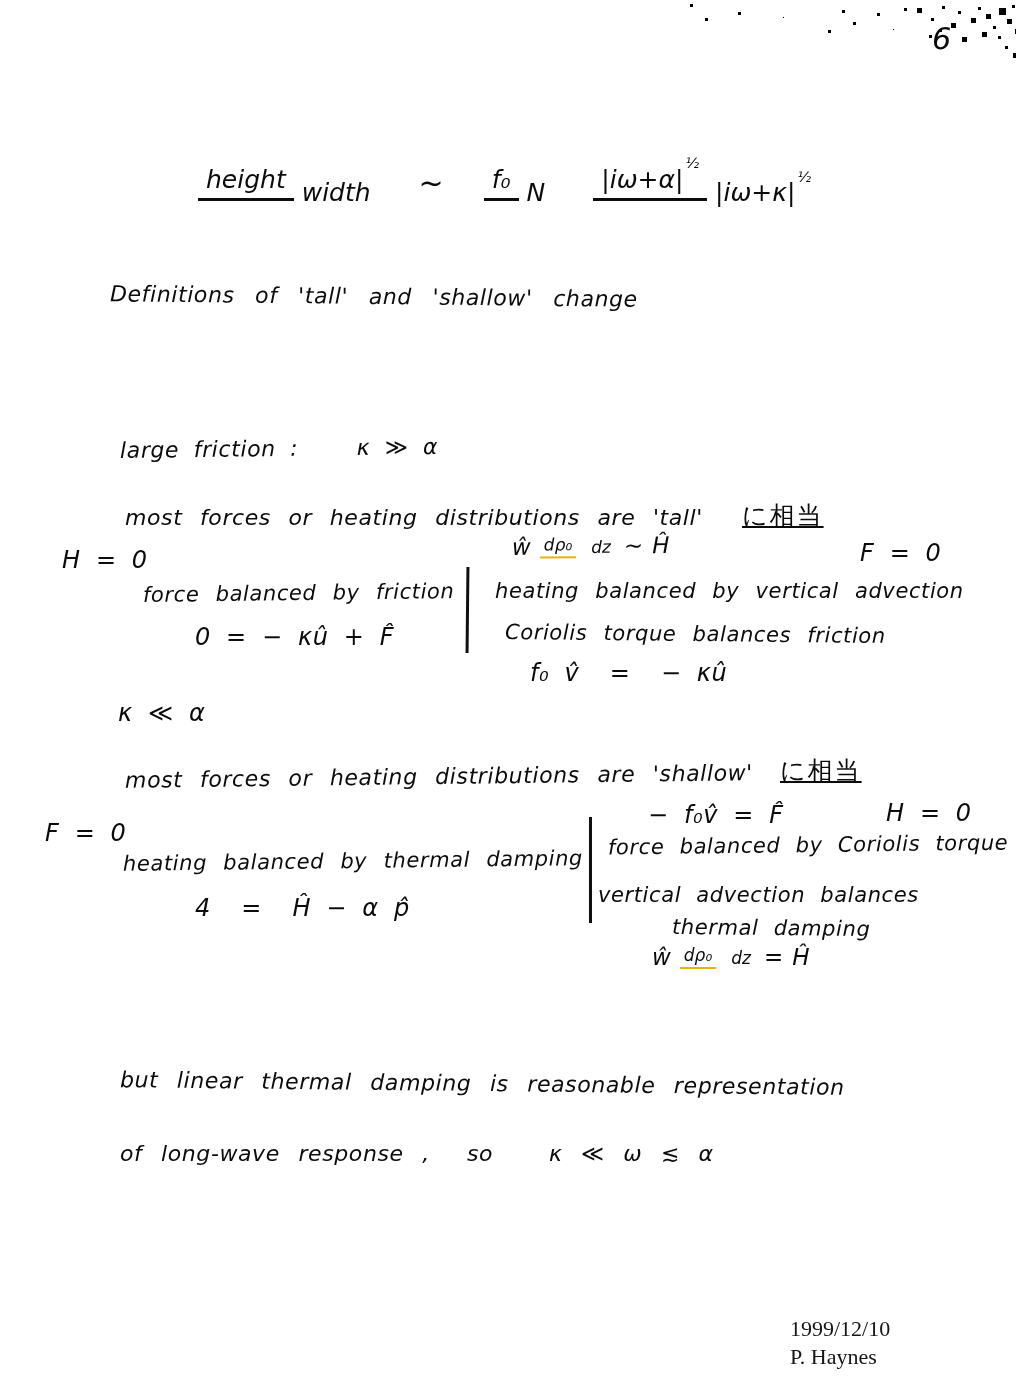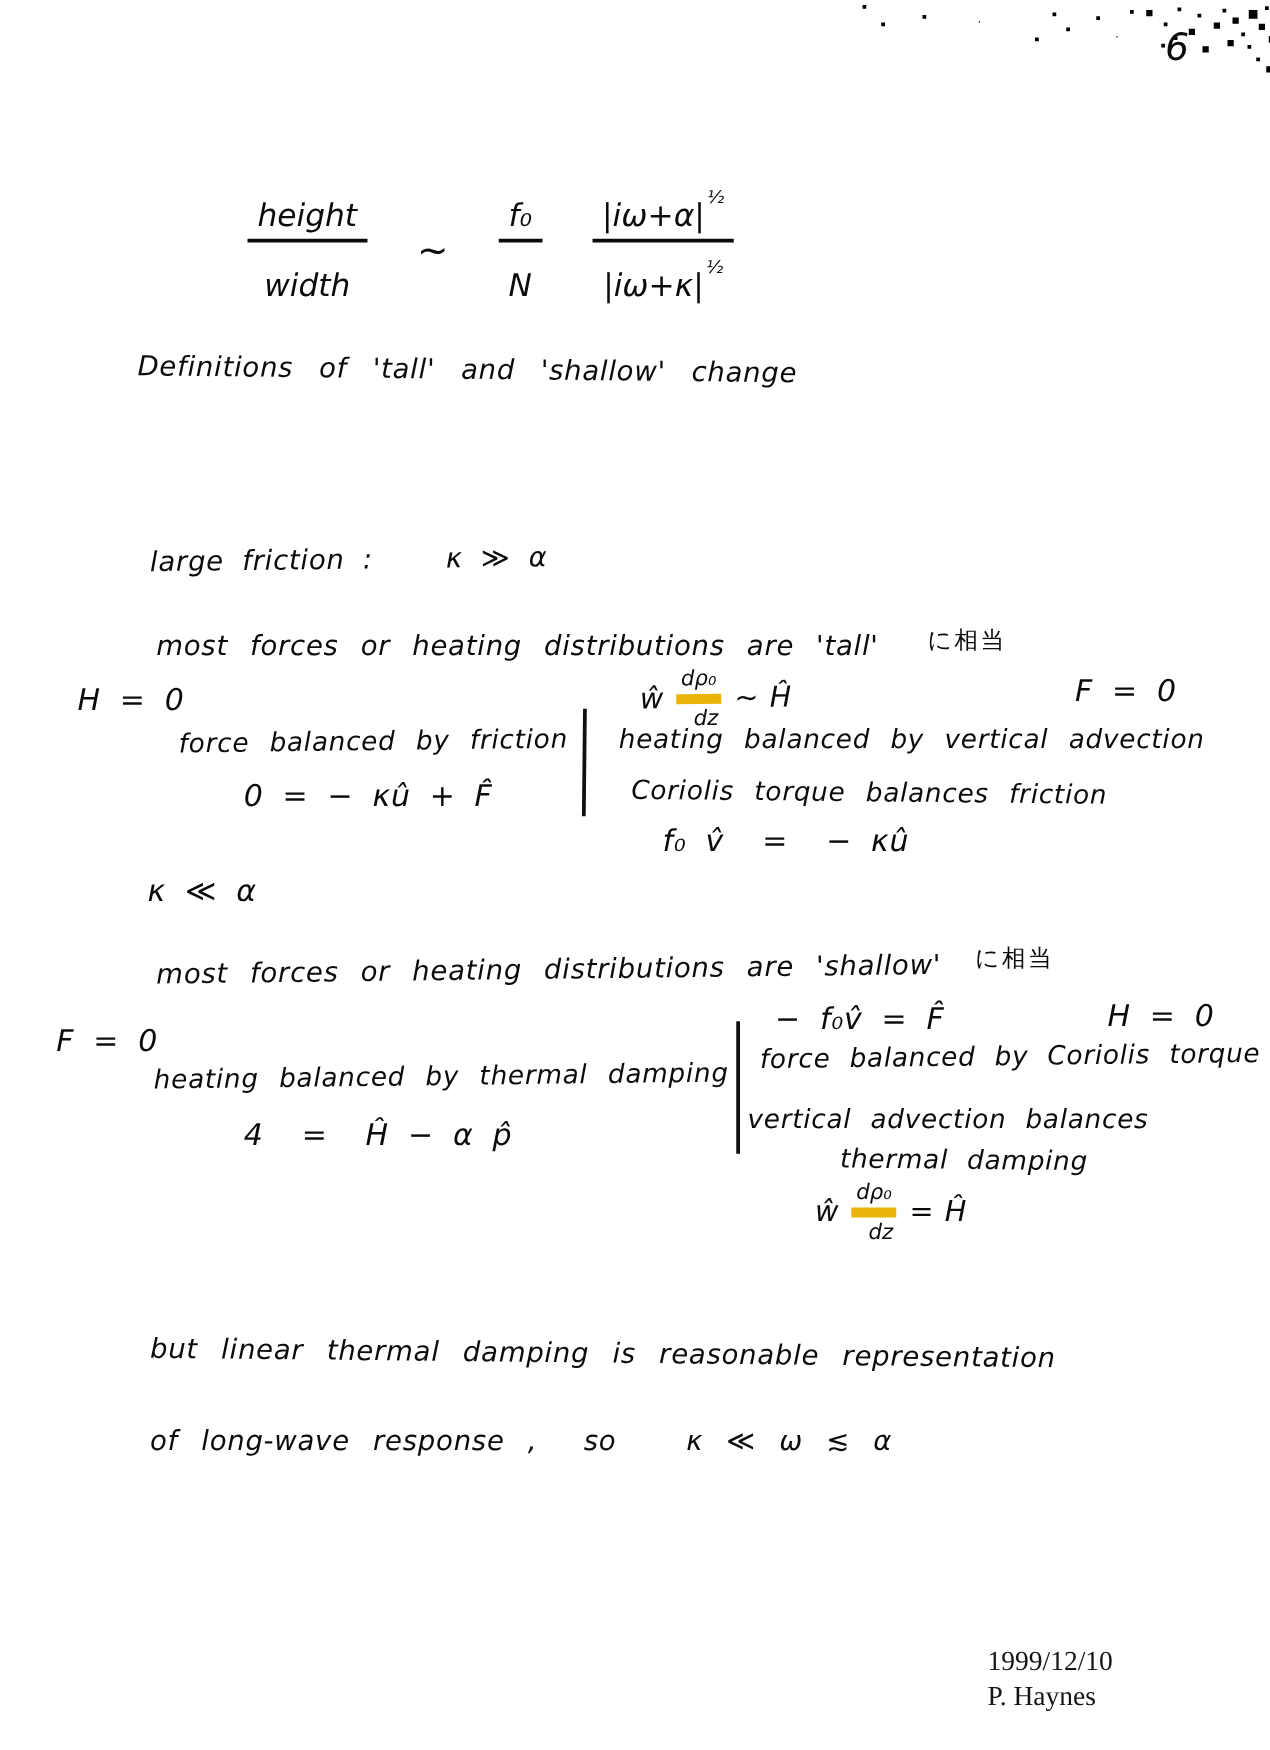--- a/index.html
+++ b/index.html
@@ -17,44 +17,44 @@
     font-style: italic;
     line-height: 1.1;
     white-space: pre;
     letter-spacing: 0.6px;
     word-spacing: 7px;
     color: #0b0b0b;
   }
   .t22 { font-size: 22px; }
   .t21 { font-size: 21px; }
   .t24 { font-size: 24px; }
-  .anno { font-size: 19px; font-style: normal; letter-spacing: 2px; }
+  .anno { font-size: 25px; font-style: normal; letter-spacing: 2px; text-decoration: underline; }
   .pagenum { font-size: 30px; }
 
   
   .frac {
     display: inline-flex;
-    flex-direction: column;
+    flex-direction: row;
     align-items: center;
     vertical-align: middle;
   }
   .fnum { padding: 0 8px 4px; border-bottom: 3px solid #0b0b0b; }
   .fden { padding: 20px 8px 0; }
   .formula-row {
     position: absolute;
     display: flex;
     align-items: center;
     font-style: italic;
     color: #0b0b0b;
   }
   .bigformula { font-size: 25px; gap: 40px; }
   .bigformula .rel { font-size: 30px; }
   .magfrac sup { font-size: 14px; position: relative; top: -10px; margin-left: 2px; }
   .smallfrac { font-size: 17px; }
-  .smallfrac .fnum { padding: 0 4px 2px; border-bottom: 8px solid #eab308; }
+  .smallfrac .fnum { padding: 0 4px 2px; border-bottom: 2px solid #eab308; }
   .smallfrac .fden { padding: 2px 4px 0; margin-left: 11px; }
   .weq { font-size: 23px; gap: 9px; }
 
   .vbar { position: absolute; width: 3px; background: #101010; }
 
   .footer-text {
     position: absolute;
     font-family: "Liberation Serif", serif;
     font-size: 22px;
     color: #151515;
@@ -138,21 +138,21 @@
 
   <div class="hw t21 rot-b" style="left:505px; top:623px; word-spacing:9px;">Coriolis torque balances friction</div>
 
   <div class="hw t24" style="left:530px; top:660px;">f₀ v̂  =  − κû</div>
 
   <div class="hw t24" style="left:118px; top:700px;">κ ≪ α</div>
 
   <div class="hw t22 rot-a" style="left:125px; top:765px; word-spacing:10px;">most forces or heating distributions are 'shallow'</div>
   <div class="hw anno" style="left:780px; top:757px;">に相当</div>
 
-  <div class="hw t24" style="left:620px; top:802px;font-style:italic;">− f₀v̂ = F̂</div>
+  <div class="hw t24" style="left:648px; top:802px;font-style:italic;">− f₀v̂ = F̂</div>
   <div class="hw t24" style="left:886px; top:800px;">H = 0</div>
 
   <div class="hw t24" style="left:45px; top:820px;">F = 0</div>
 
   <div class="hw t21 rot-a" style="left:123px; top:850px; word-spacing:9px;">heating balanced by thermal damping</div>
 
   <div class="vbar" style="left:589px; top:817px; height:106px;"></div>
 
   <div class="hw t21 rot-a" style="left:608px; top:834px; word-spacing:8px;">force balanced by Coriolis torque</div>
 

